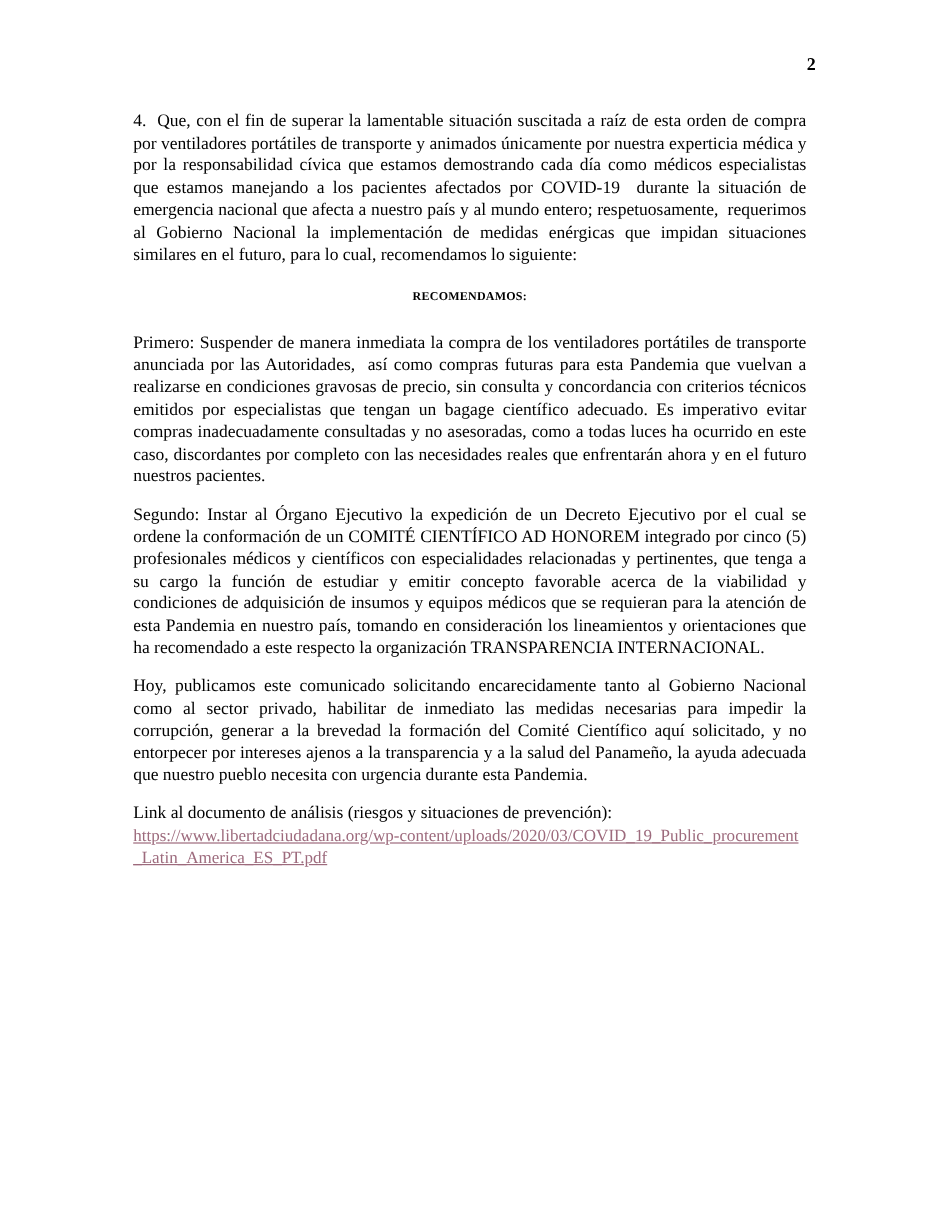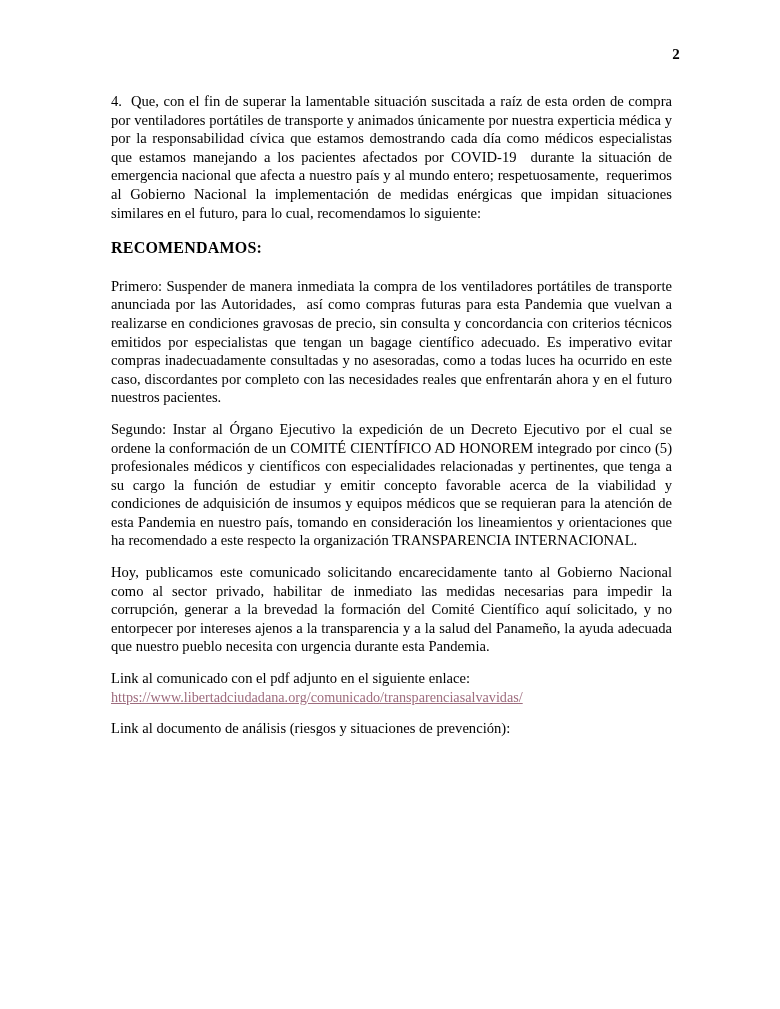--- a/index.html
+++ b/index.html
@@ -40,23 +40,24 @@
     font-size: 14.6px;
     line-height: 18.6px;
     text-align: justify;
     text-justify: inter-word;
     white-space: pre-wrap;
     hyphens: none;
     font-family: Liberation Serif, serif;
   }
   .heading {
     margin: 17px 0 19px 0;
-    font-size: 16px;
+    font-size: 10px;
     line-height: 18.6px;
     font-weight: bold;
+    text-align: center;
     letter-spacing: 0.2px;
   }
   .link-block {
     margin: 0 0 13px 0;
   }
   .link-label {
     font-size: 14.6px;
     line-height: 18.6px;
     text-align: left;
     margin: 0;
@@ -84,23 +85,20 @@
     <p class="body-par">4.  Que, con el fin de superar la lamentable situación suscitada a raíz de esta orden de compra por ventiladores portátiles de transporte y animados únicamente por nuestra experticia médica y por la responsabilidad cívica que estamos demostrando cada día como médicos especialistas que estamos manejando a los pacientes afectados por COVID-19  durante la situación de emergencia nacional que afecta a nuestro país y al mundo entero; respetuosamente,  requerimos al Gobierno Nacional la implementación de medidas enérgicas que impidan situaciones similares en el futuro, para lo cual, recomendamos lo siguiente:</p>
 
     <div class="heading">RECOMENDAMOS:</div>
 
     <p class="body-par">Primero: Suspender de manera inmediata la compra de los ventiladores portátiles de transporte anunciada por las Autoridades,  así como compras futuras para esta Pandemia que vuelvan a realizarse en condiciones gravosas de precio, sin consulta y concordancia con criterios técnicos emitidos por especialistas que tengan un bagage científico adecuado. Es imperativo evitar compras inadecuadamente consultadas y no asesoradas, como a todas luces ha ocurrido en este caso, discordantes por completo con las necesidades reales que enfrentarán ahora y en el futuro nuestros pacientes.</p>
 
     <p class="body-par">Segundo: Instar al Órgano Ejecutivo la expedición de un Decreto Ejecutivo por el cual se ordene la conformación de un COMITÉ CIENTÍFICO AD HONOREM integrado por cinco (5) profesionales médicos y científicos con especialidades relacionadas y pertinentes, que tenga a su cargo la función de estudiar y emitir concepto favorable acerca de la viabilidad y condiciones de adquisición de insumos y equipos médicos que se requieran para la atención de esta Pandemia en nuestro país, tomando en consideración los lineamientos y orientaciones que ha recomendado a este respecto la organización TRANSPARENCIA INTERNACIONAL.</p>
 
     <p class="body-par">Hoy, publicamos este comunicado solicitando encarecidamente tanto al Gobierno Nacional como al sector privado, habilitar de inmediato las medidas necesarias para impedir la corrupción, generar a la brevedad la formación del Comité Científico aquí solicitado, y no entorpecer por intereses ajenos a la transparencia y a la salud del Panameño, la ayuda adecuada que nuestro pueblo necesita con urgencia durante esta Pandemia.</p>
 
-    <div class="link-block">
-      <p class="link-label">Link al comunicado con el pdf adjunto en el siguiente enlace:</p>
-      <a class="doc-link" href="#">https://www.libertadciudadana.org/comunicado/transparenciasalvavidas/</a>
-    </div>
 
     <div class="link-block">
       <p class="link-label">Link al documento de análisis (riesgos y situaciones de prevención):</p>
+      <a class="doc-link" href="#">https://www.libertadciudadana.org/wp-content/uploads/2020/03/COVID_19_Public_procurement_Latin_America_ES_PT.pdf</a>
     </div>
 
   </div>
 </div>
 
 </body></html>

